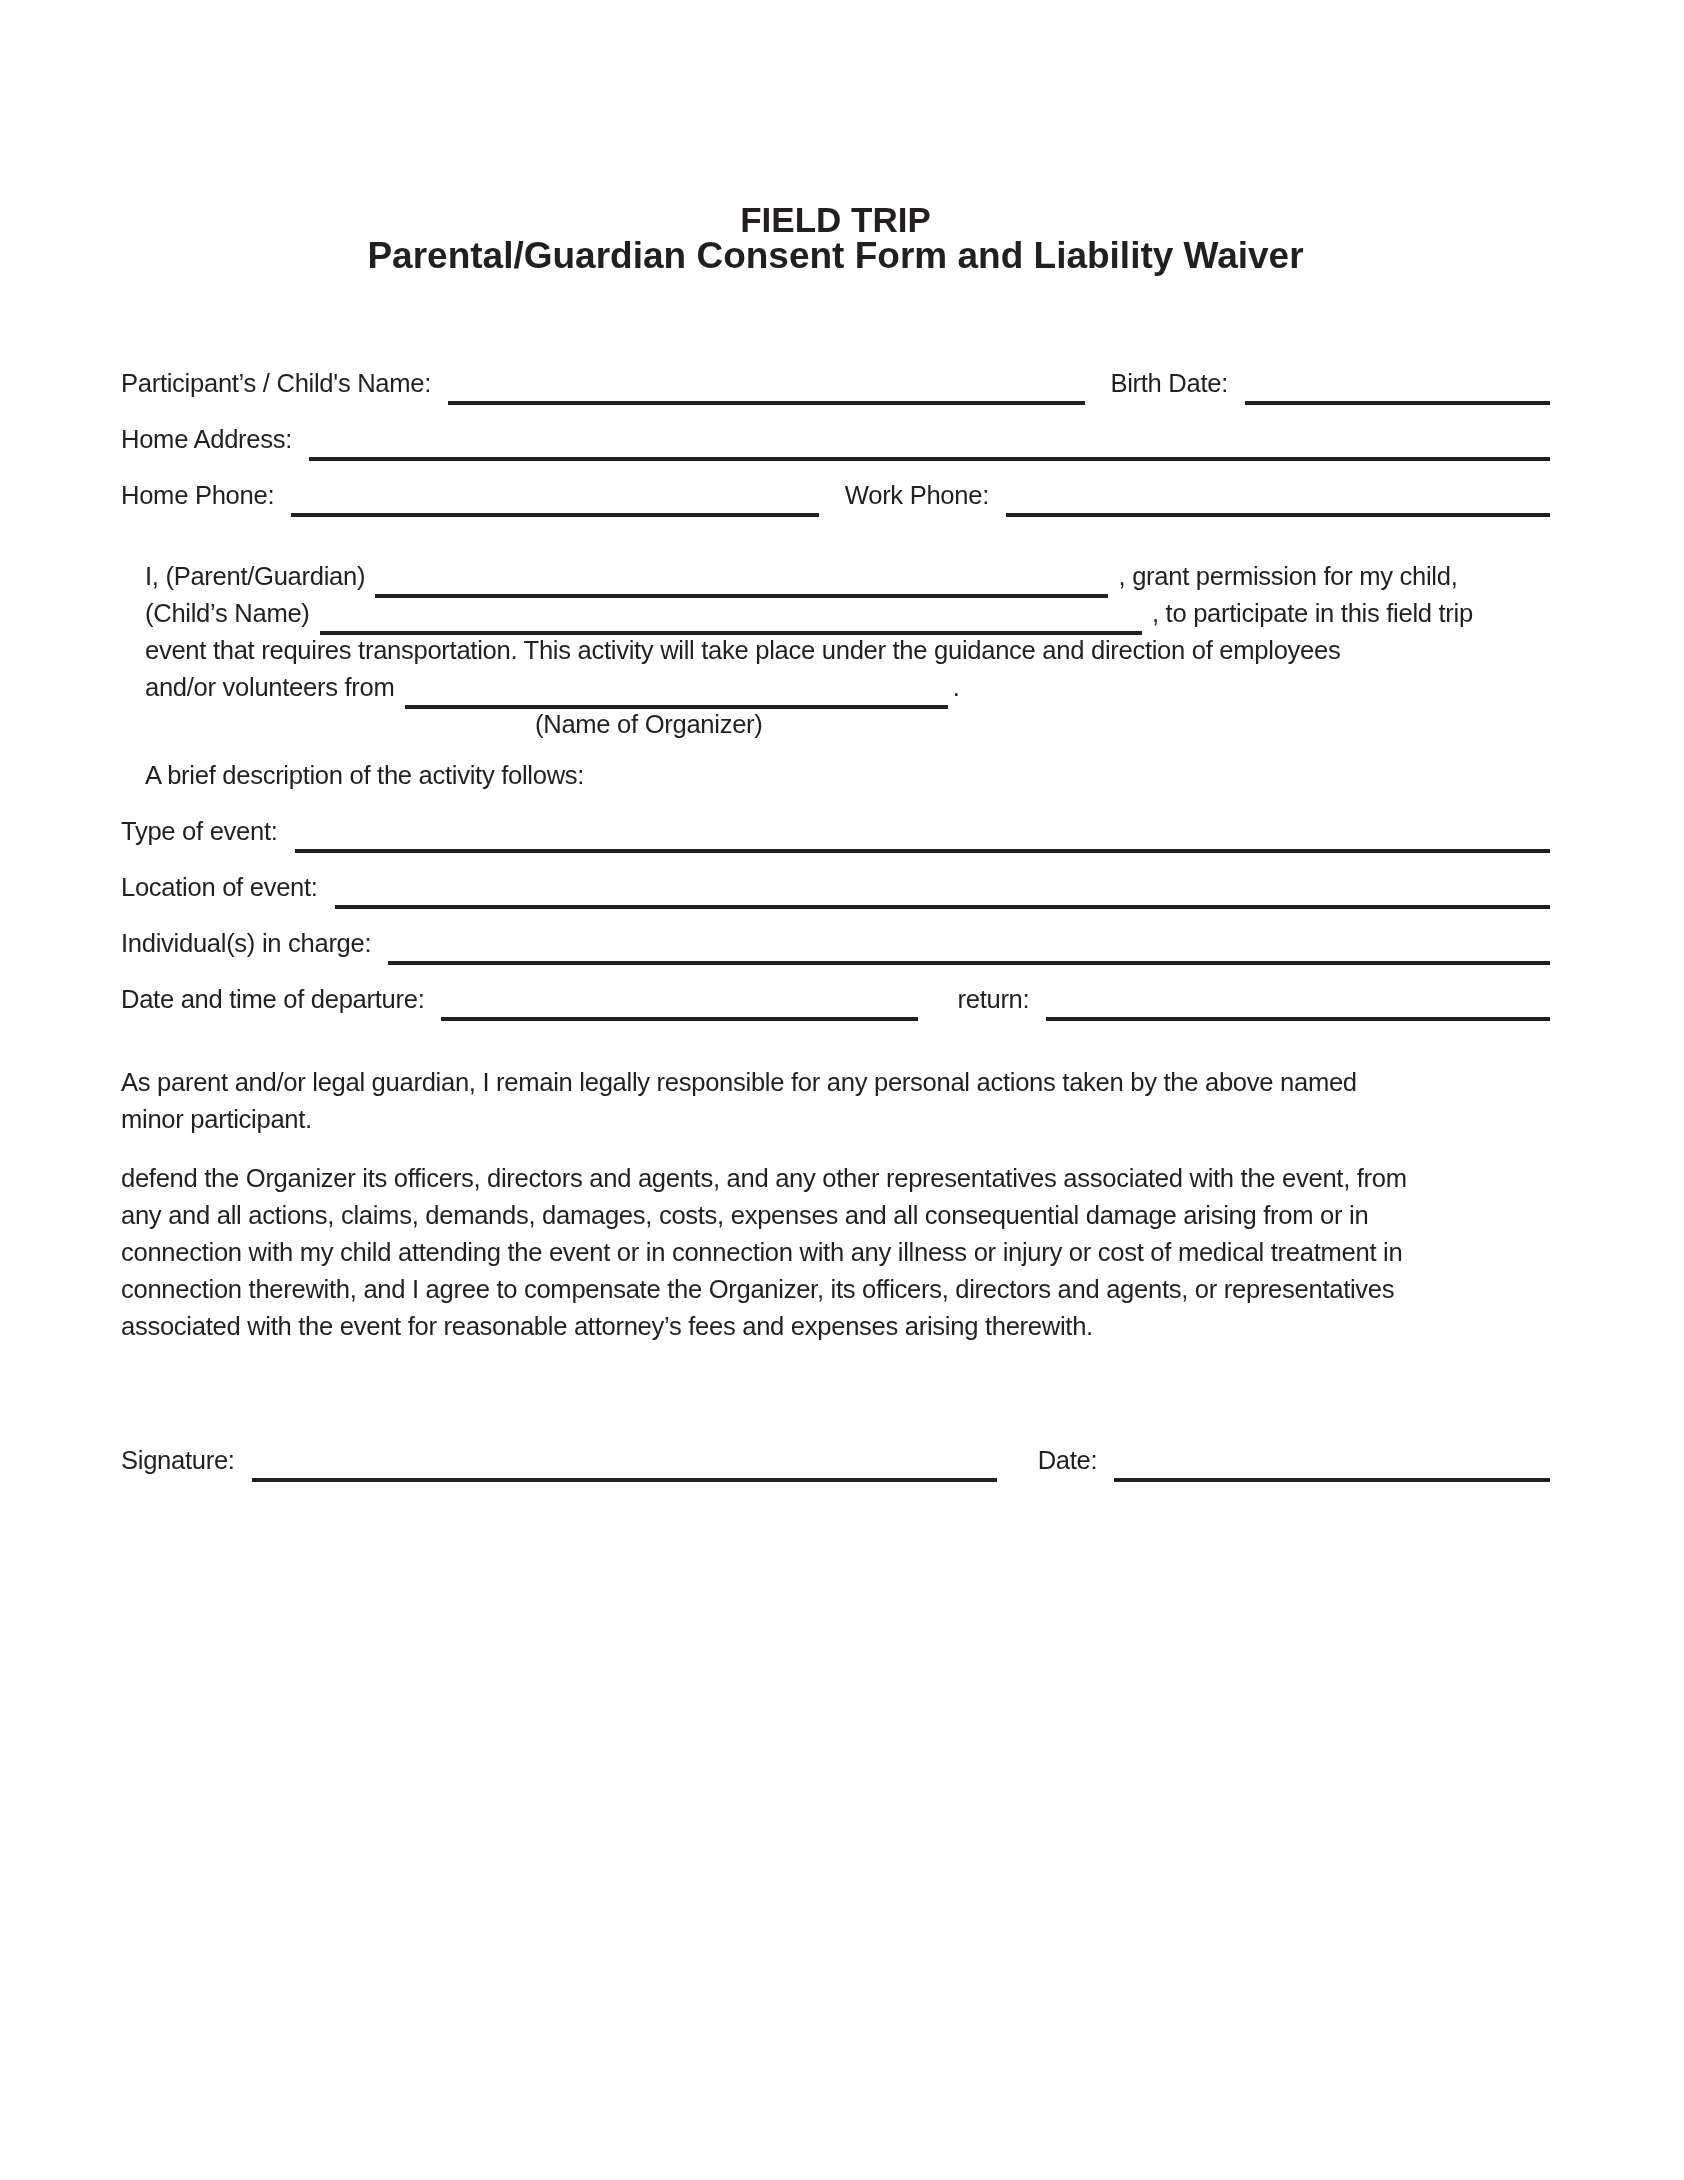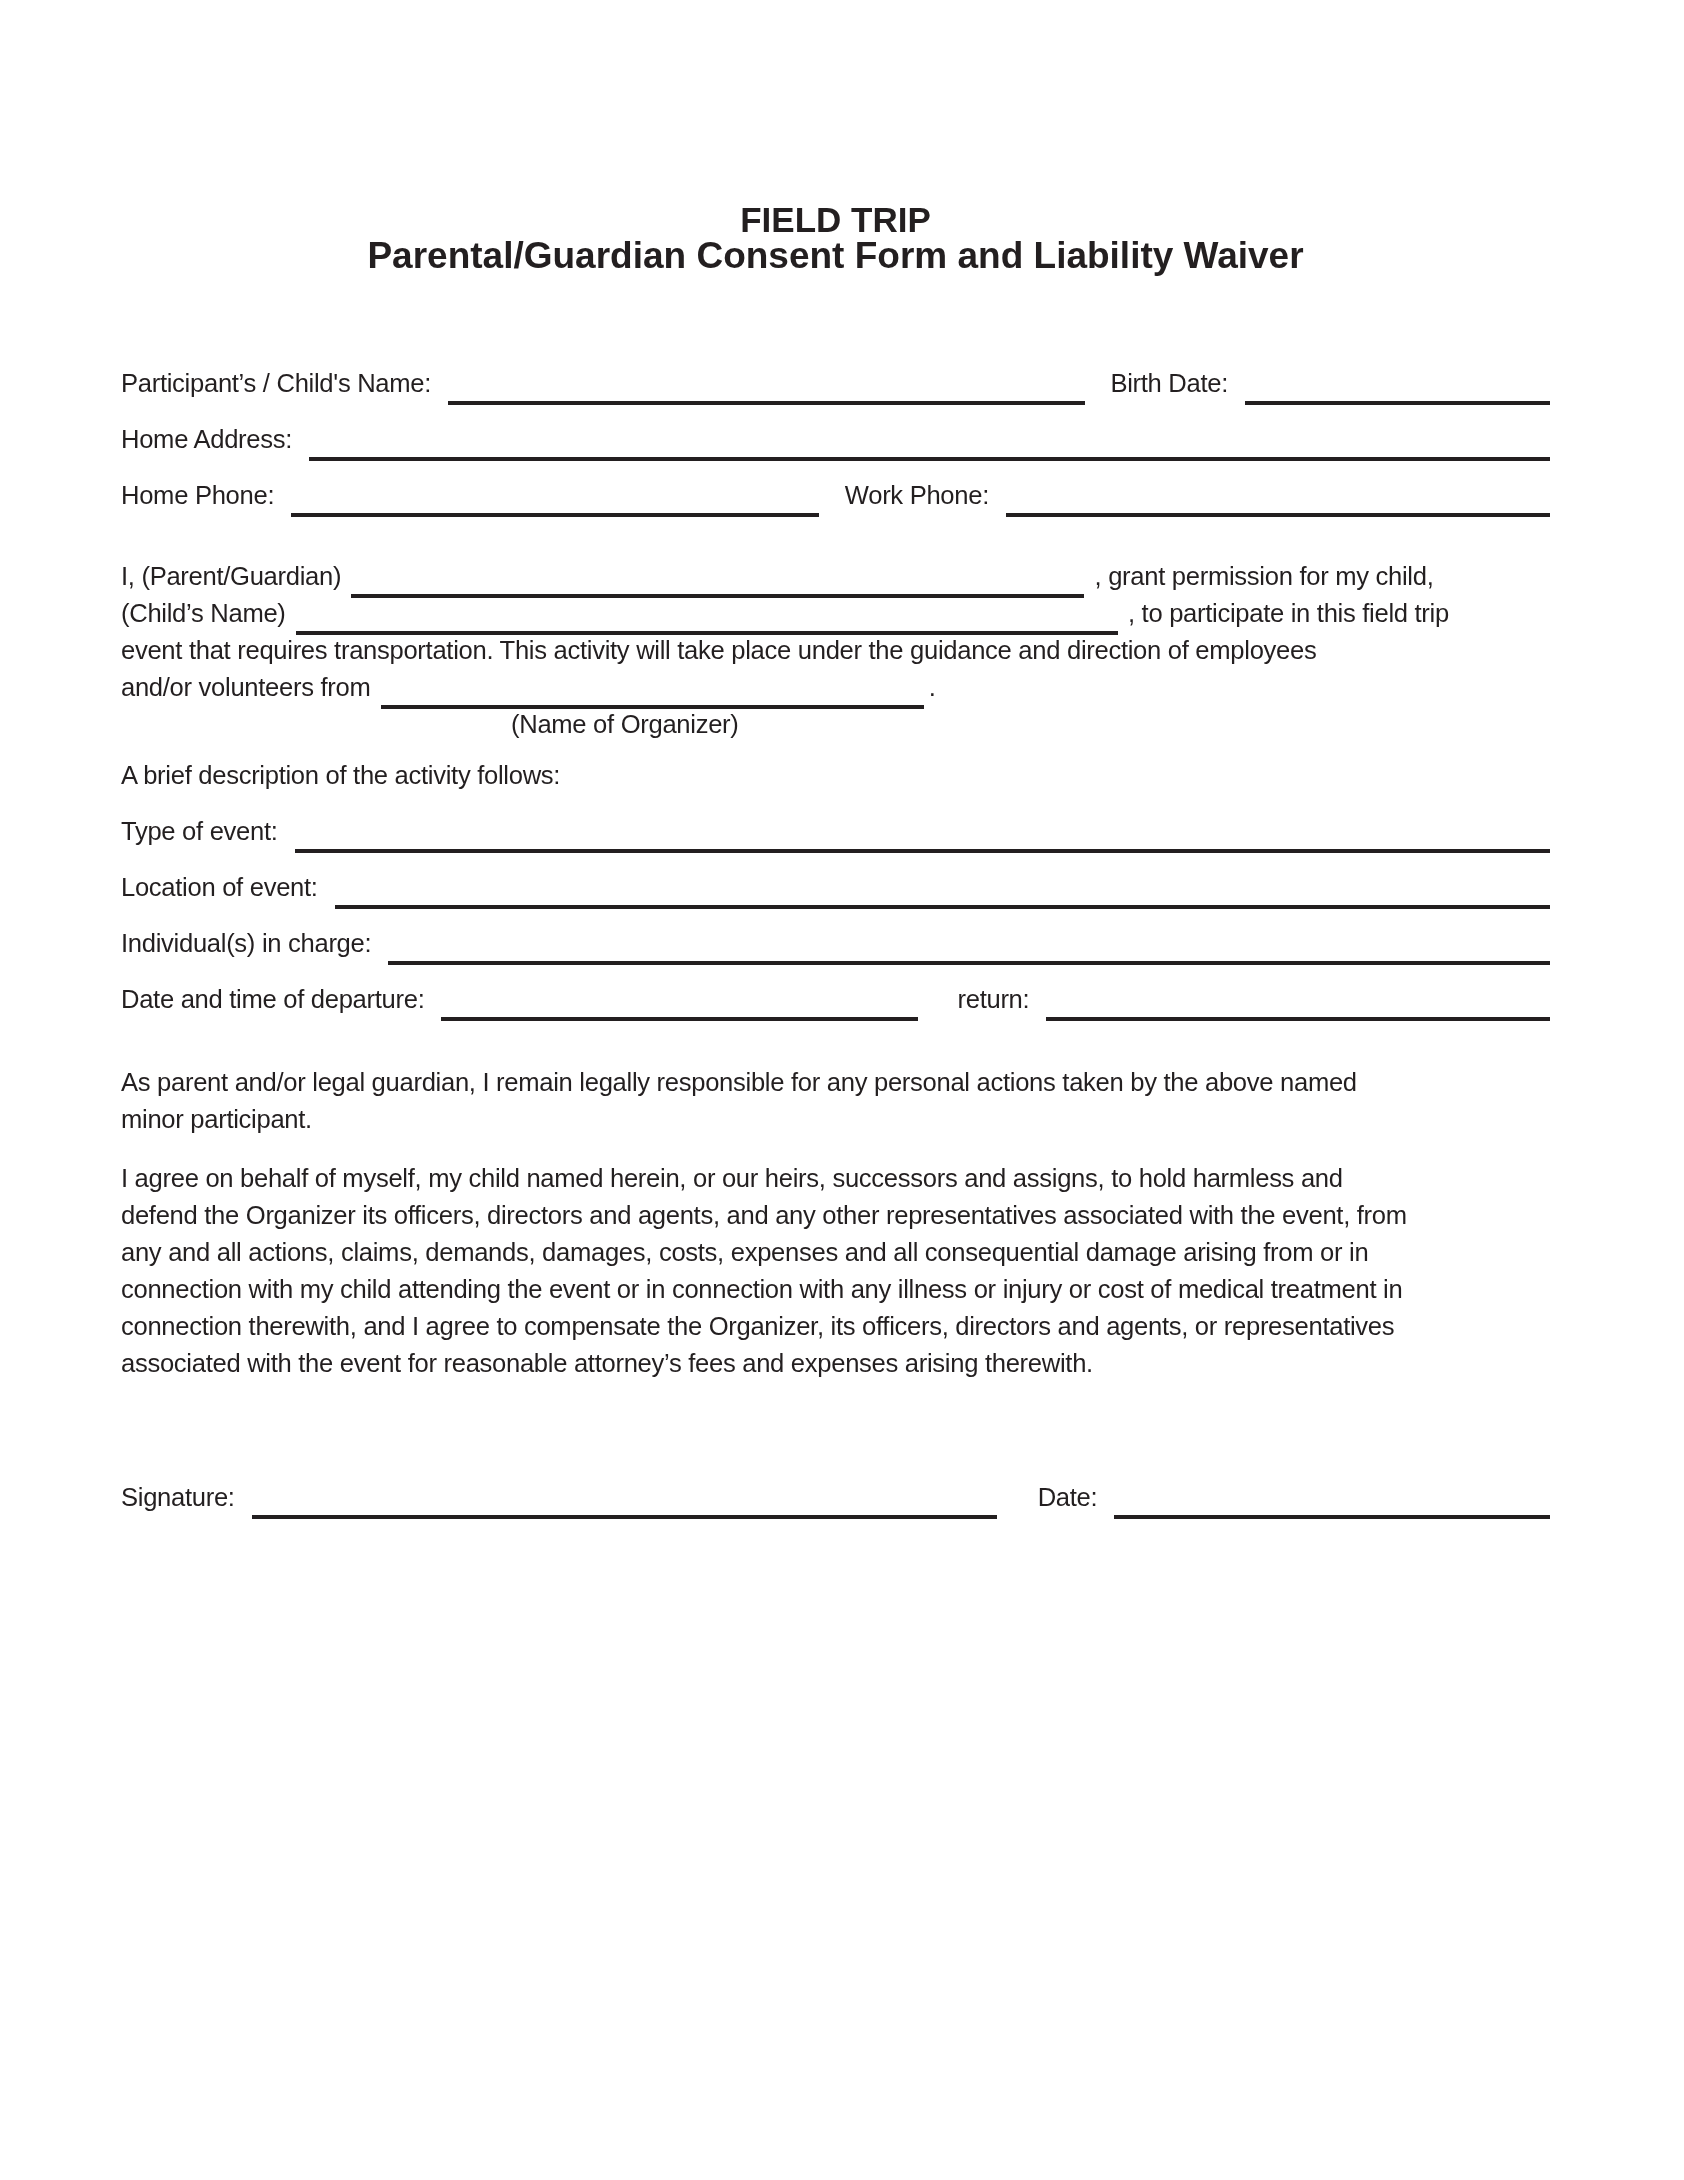--- a/index.html
+++ b/index.html
@@ -59,20 +59,21 @@
   .w-birth { flex: 0 0 auto; width: 305px; }
   .w-homephone { flex: 0 0 auto; width: 528px; }
   .w-depart { flex: 0 0 auto; width: 477px; }
   .w-sig { flex: 0 0 auto; width: 745px; }
 
   .perm { margin-top: 44px; }
   .text-row {
     display: flex;
     align-items: flex-end;
     height: 37px;
+    margin-left: 24px;
   }
   .text-row .txt {
     white-space: nowrap;
     padding-bottom: 6.8px;
   }
   .iblank {
     height: 0;
     border-bottom: 4.3px solid #231f20;
     margin: 0 10.2px;
     flex: 0 0 auto;
@@ -168,21 +169,20 @@
         <span class="blank grow"></span>
       </div>
     </div>
 
     <div class="legal">
       <div class="para1">
         <div class="para-line">As parent and/or legal guardian, I remain legally responsible for any personal actions taken by the above named</div>
         <div class="para-line">minor participant.</div>
       </div>
       <div class="para2">
-        <div class="para-line">I agree on behalf of myself, my child named herein, or our heirs, successors and assigns, to hold harmless and</div>
         <div class="para-line">defend the Organizer its officers, directors and agents, and any other representatives associated with the event, from</div>
         <div class="para-line">any and all actions, claims, demands, damages, costs, expenses and all consequential damage arising from or in</div>
         <div class="para-line">connection with my child attending the event or in connection with any illness or injury or cost of medical treatment in</div>
         <div class="para-line">connection therewith, and I agree to compensate the Organizer, its officers, directors and agents, or representatives</div>
         <div class="para-line">associated with the event for reasonable attorney’s fees and expenses arising therewith.</div>
       </div>
     </div>
 
     <div class="form-row sig-row">
       <span class="lbl">Signature:</span>

